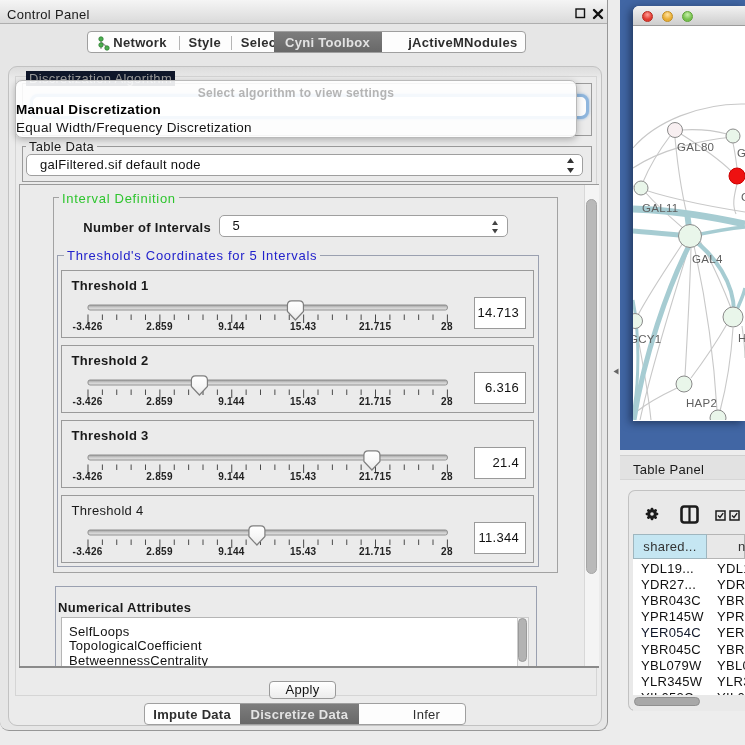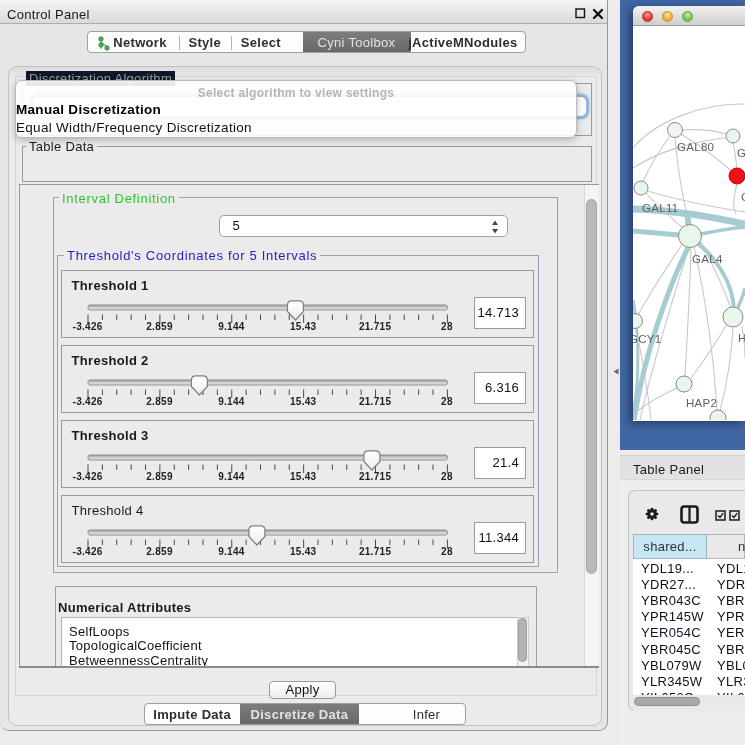--- a/index.html
+++ b/index.html
@@ -8,42 +8,47 @@
           <rect x="1" y="1" width="8.5" height="8.5" fill="none" stroke="#111" stroke-width="1.4"></rect>
         </svg>
         <svg style="position:absolute;left:592px;top:7.5px;" width="12" height="12">
           <path d="M2 2 L10 10 M10 2 L2 10" stroke="#111" stroke-width="2.4" stroke-linecap="round"></path>
         </svg>
       </div>
 <div style="position:absolute;left:86.5px;top:31px;width:439.5px;height:22px;background:#fdfdfd;border:1px solid #9f9f9f;border-radius:4px;overflow:hidden;">
 <div style="position:absolute;left:0.0px;top:0;width:91.0px;height:22px;color:#2e2e2e;font-size:13px;font-weight:bold;text-align:center;line-height:21px;padding-left:14px;">Network</div>
 <div style="position:absolute;left:91.0px;top:0;width:52.5px;height:22px;color:#2e2e2e;font-size:13px;font-weight:bold;text-align:center;line-height:21px;">Style</div>
 <div style="position:absolute;left:143.5px;top:0;width:59.69999999999999px;height:22px;color:#2e2e2e;font-size:13px;font-weight:bold;text-align:center;line-height:21px;">Select</div>
-<div style="position:absolute;left:215px;top:0;width:108.0px;height:22px;background:linear-gradient(#7d7d7d,#666);color:#e3e3e3;font-size:13px;font-weight:normal;text-align:center;line-height:21px;">Cyni Toolbox</div>
+<div style="position:absolute;left:186px;top:0;width:108.0px;height:22px;background:linear-gradient(#7d7d7d,#666);color:#e3e3e3;font-size:13px;font-weight:bold;text-align:center;line-height:21px;">Cyni Toolbox</div>
 <div style="position:absolute;left:311.2px;top:0;width:128.3px;height:22px;color:#2e2e2e;font-size:13px;font-weight:bold;text-align:center;line-height:21px;">jActiveMNodules</div>
 <div style="position:absolute;left:91.0px;top:4px;width:1px;height:14px;background:#b5b5b5;"></div>
 <div style="position:absolute;left:143.5px;top:4px;width:1px;height:14px;background:#b5b5b5;"></div>
 <svg style="position:absolute;left:9px;top:4px;" width="14" height="16">
           <path d="M4 3 L4 13 M4 6 L10 11" stroke="#9a9a9a" stroke-width="1.2" fill="none"></path>
           <circle cx="4" cy="3" r="2.2" fill="#4caf50" stroke="#2e7d32" stroke-width="0.8"></circle>
           <circle cx="4" cy="9" r="2.2" fill="#4caf50" stroke="#2e7d32" stroke-width="0.8"></circle>
           <circle cx="10" cy="12" r="2.2" fill="#4caf50" stroke="#2e7d32" stroke-width="0.8"></circle>
         </svg>
 </div>
 <div style="position:absolute;left:7.5px;top:66px;width:594px;height:660px;background:linear-gradient(#dcdcdc,#ebebeb 12px);border:1px solid #c2c2c2;border-radius:9px;">
 </div>
 <div style="position:absolute;left:14.5px;top:76px;width:582px;height:620px;background:#ebebeb;border:1px solid #d5d5d5;"></div>
 <div style="position:absolute;left:22px;top:83px;width:570px;height:53px;border:1px solid #9a9a9a;"></div>
 <div style="position:absolute;left:26px;top:71px;background:#0f172a;padding:0 3px;font-size:13px;color:#9c9c9c;">Discretization Algorithm</div>
 <div style="position:absolute;left:30px;top:94px;width:559px;height:25px;border-radius:8px;background:#fdfdfd;border:3px solid #8fb6dd;box-shadow:0 0 3px #8fb6dd;"></div>
 <div style="position:absolute;left:22px;top:146px;width:570px;height:36px;border:1px solid #9a9a9a;"></div>
 <div style="position:absolute;left:26px;top:139px;background:#ebebeb;padding:0 3px;font-size:13px;color:#1a1a1a;">Table Data</div>
+<div style="position:absolute;left:26px;top:154px;width:557px;height:22px;background:#fff;border:1px solid #9f9f9f;border-radius:5px;font-size:13px;color:#111;line-height:20px;padding-left:13px;">galFiltered.sif default node<svg style="position:absolute;right:7px;top:3px;" width="9" height="15">
+          <path d="M4.5 0 L8 5 L1 5 Z" fill="#333"></path>
+          <path d="M4.5 15 L8 10 L1 10 Z" fill="#333"></path>
+        </svg></div>
 <div style="position:absolute;left:19.3px;top:184px;width:580px;height:483px;background:#ebebeb;border:1px solid #9a9a9a;"></div>
 <div style="position:absolute;left:52.6px;top:197px;width:505px;height:376px;border:1px solid #a2a2a2;"></div>
 <div style="position:absolute;left:59px;top:190.5px;background:#ebebeb;padding:0 3px;font-size:13px;letter-spacing:0.7px;color:#2ec52e;">Interval Definition</div>
+<div style="position:absolute;left:0px;top:220px;width:211px;text-align:right;font-size:13px;font-weight:bold;color:#1a1a1a;">Number of Intervals</div>
 <div style="position:absolute;left:218.6px;top:215px;width:289px;height:22px;background:#fff;border:1px solid #9f9f9f;border-radius:5px;font-size:13px;color:#111;line-height:20px;padding-left:13px;">5<svg style="position:absolute;right:8px;top:4px;" width="8" height="14">
           <path d="M4 0.5 L7 5 L1 5 Z" fill="#444"></path>
           <path d="M4 13.5 L7 9 L1 9 Z" fill="#444"></path>
         </svg></div>
 <div style="position:absolute;left:57.4px;top:255px;width:482px;height:312px;border:1px solid #9aa0b0;"></div>
 <div style="position:absolute;left:64px;top:248px;background:#ebebeb;padding:0 3px;font-size:13px;letter-spacing:0.7px;color:#2222cc;">Threshold's Coordinates for 5 Intervals</div>
 <div style="position:absolute;left:60.6px;top:270px;width:473.4px;height:68px;border:1px solid #9a9a9a;background:#ebebeb;box-sizing:border-box;">
         <div style="position:absolute;left:10px;top:7px;font-weight:bold;font-size:13px;color:#1a1a1a;">Threshold 1</div>
         <svg style="position:absolute;left:0;top:0;" width="471.4" height="66" viewBox="0 0 471.4 66">
           <rect x="26.0" y="34" width="359.4" height="5" rx="2" fill="url(#tg270)" stroke="#8f8f8f" stroke-width="1"></rect>

